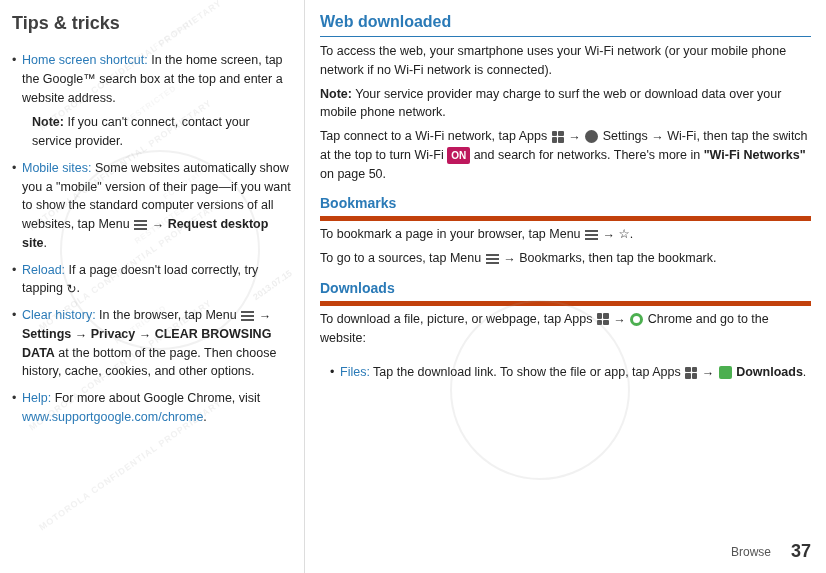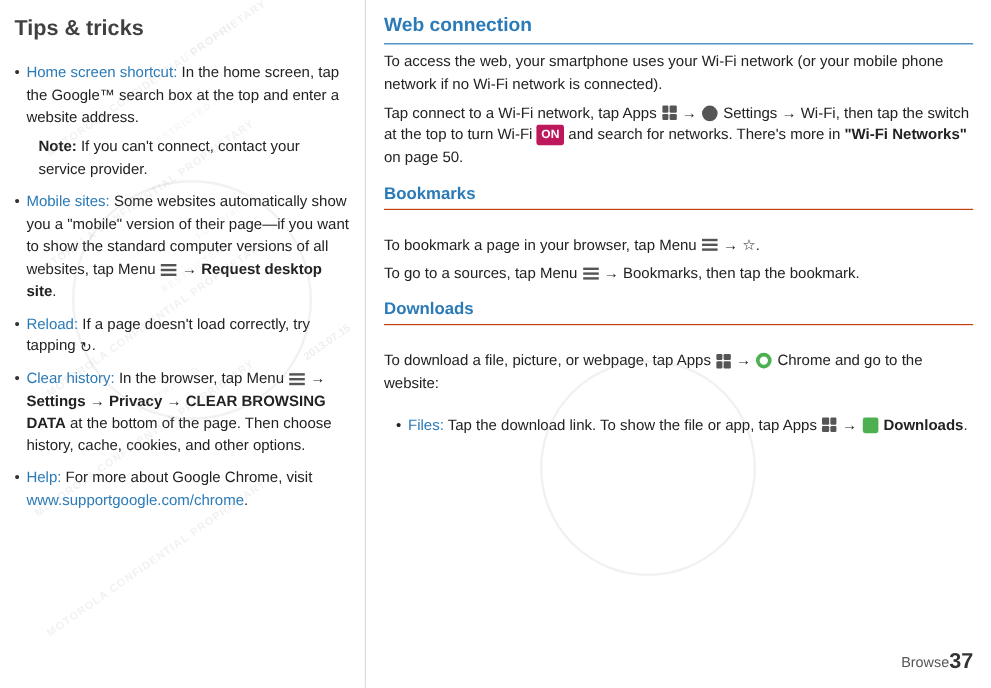--- a/index.html
+++ b/index.html
@@ -86,22 +86,22 @@
       margin-bottom: 5px;
       border-bottom: 1px solid #2a7ab7;
       padding-bottom: 2px;
     }
 
     .subsection-heading {
       color: #2a7ab7;
       font-size: 14px;
       font-weight: bold;
       margin-top: 10px;
-      margin-bottom: 20px;
-      border-bottom: 1px solid #c2410c;
+      margin-bottom: 4px;
+      border-bottom: 5px solid #c2410c;
       padding-bottom: 2px;
     }
 
     p {
       margin-bottom: 5px;
     }
 
     .bold { font-weight: bold; }
 
     
@@ -213,20 +213,21 @@
 
     
     .page-footer {
       position: absolute;
       bottom: 8px;
       right: 15px;
       font-size: 12px;
       color: #555;
       display: flex;
       align-items: center;
+      gap: 20px;
     }
 
     .page-footer .browse-label {
       font-size: 12px;
       color: #555;
     }
 
     .page-footer .page-num {
       font-size: 18px;
       font-weight: bold;
@@ -309,24 +310,27 @@
       </li>
 
       <li>
         <span class="term-blue">Help:</span><span> For more about Google Chrome, visit </span><span class="term-blue">www.supportgoogle.com/chrome</span><span>.</span>
       </li>
     </ul>
   </div>
 
   <div class="right-col">
 
-    <div class="section-heading">Web connection</div>
+    <div class="section-heading">Web downloaded</div>
 
     <p>To access the web, your smartphone uses your Wi-Fi network (or your mobile phone network if no Wi-Fi network is connected).</p>
 
+    <p>
+      <span class="bold">Note:</span><span> Your service provider may charge to surf the web or download data over your mobile phone network.</span>
+    </p>
 
     <p>
       <span>Tap connect to a Wi-Fi network, tap Apps </span>
       
       <span class="grid-icon">
           <span></span>
           <span></span>
           <span></span>
           <span></span>
         </span>

